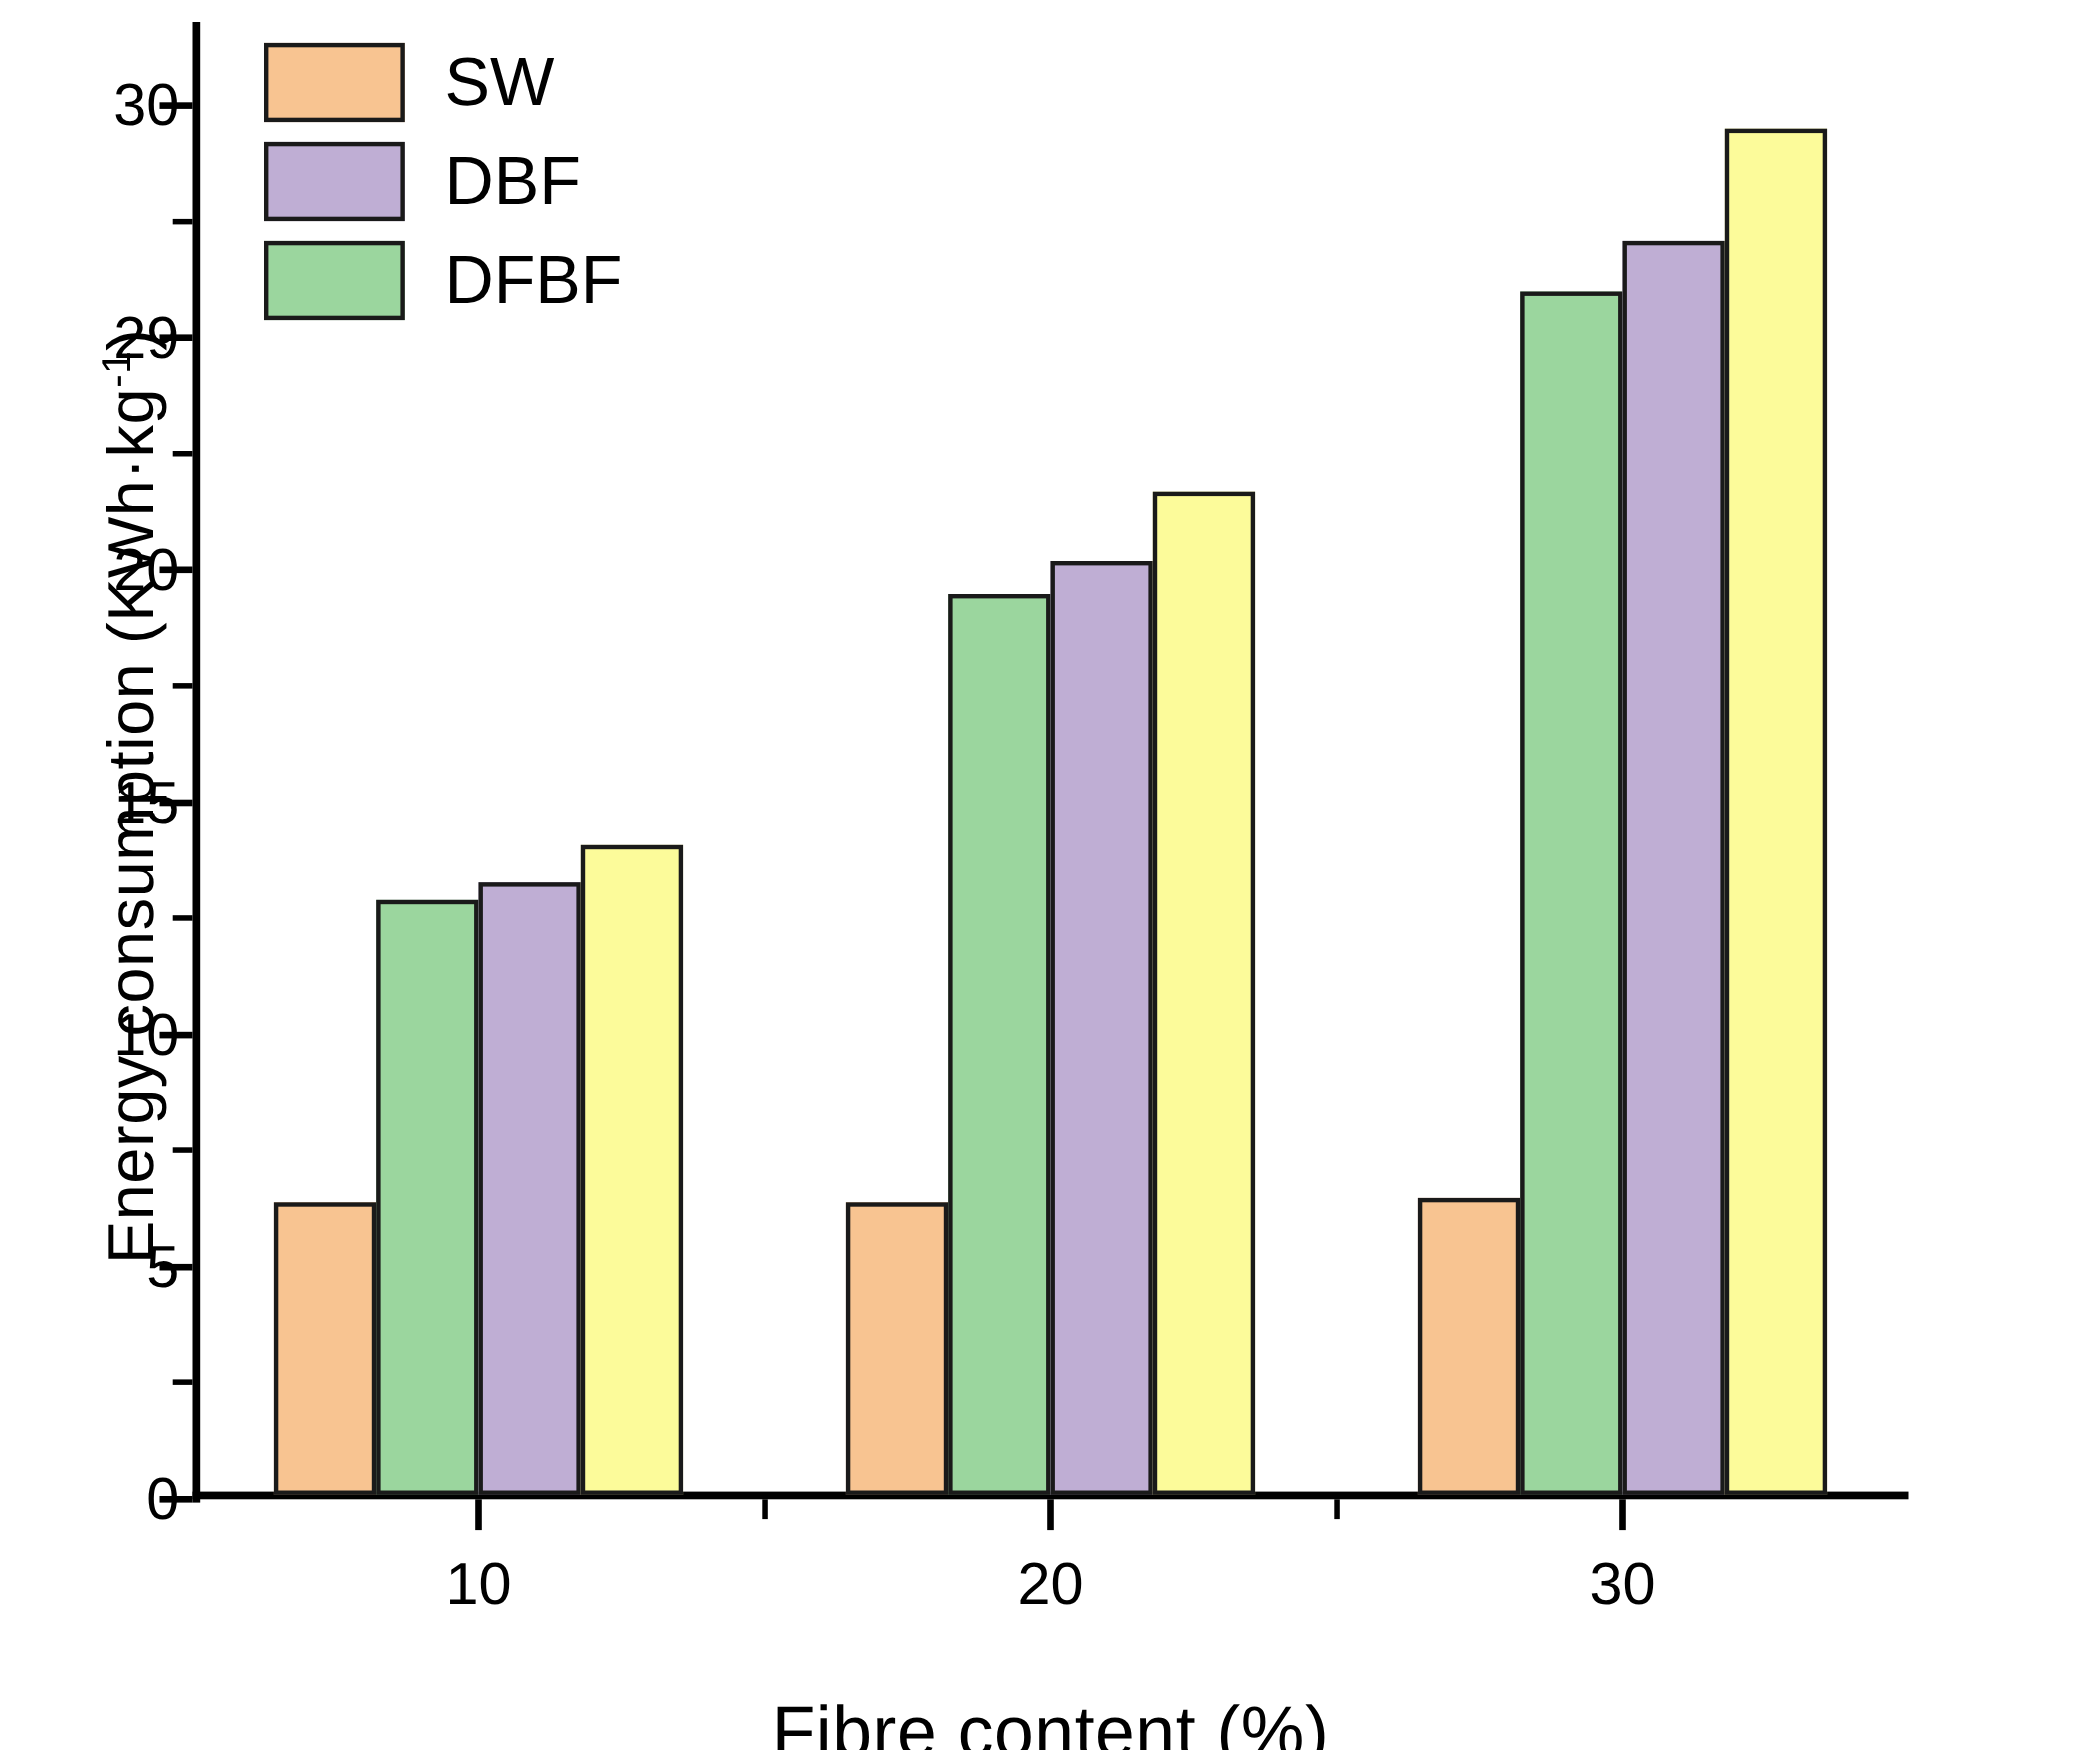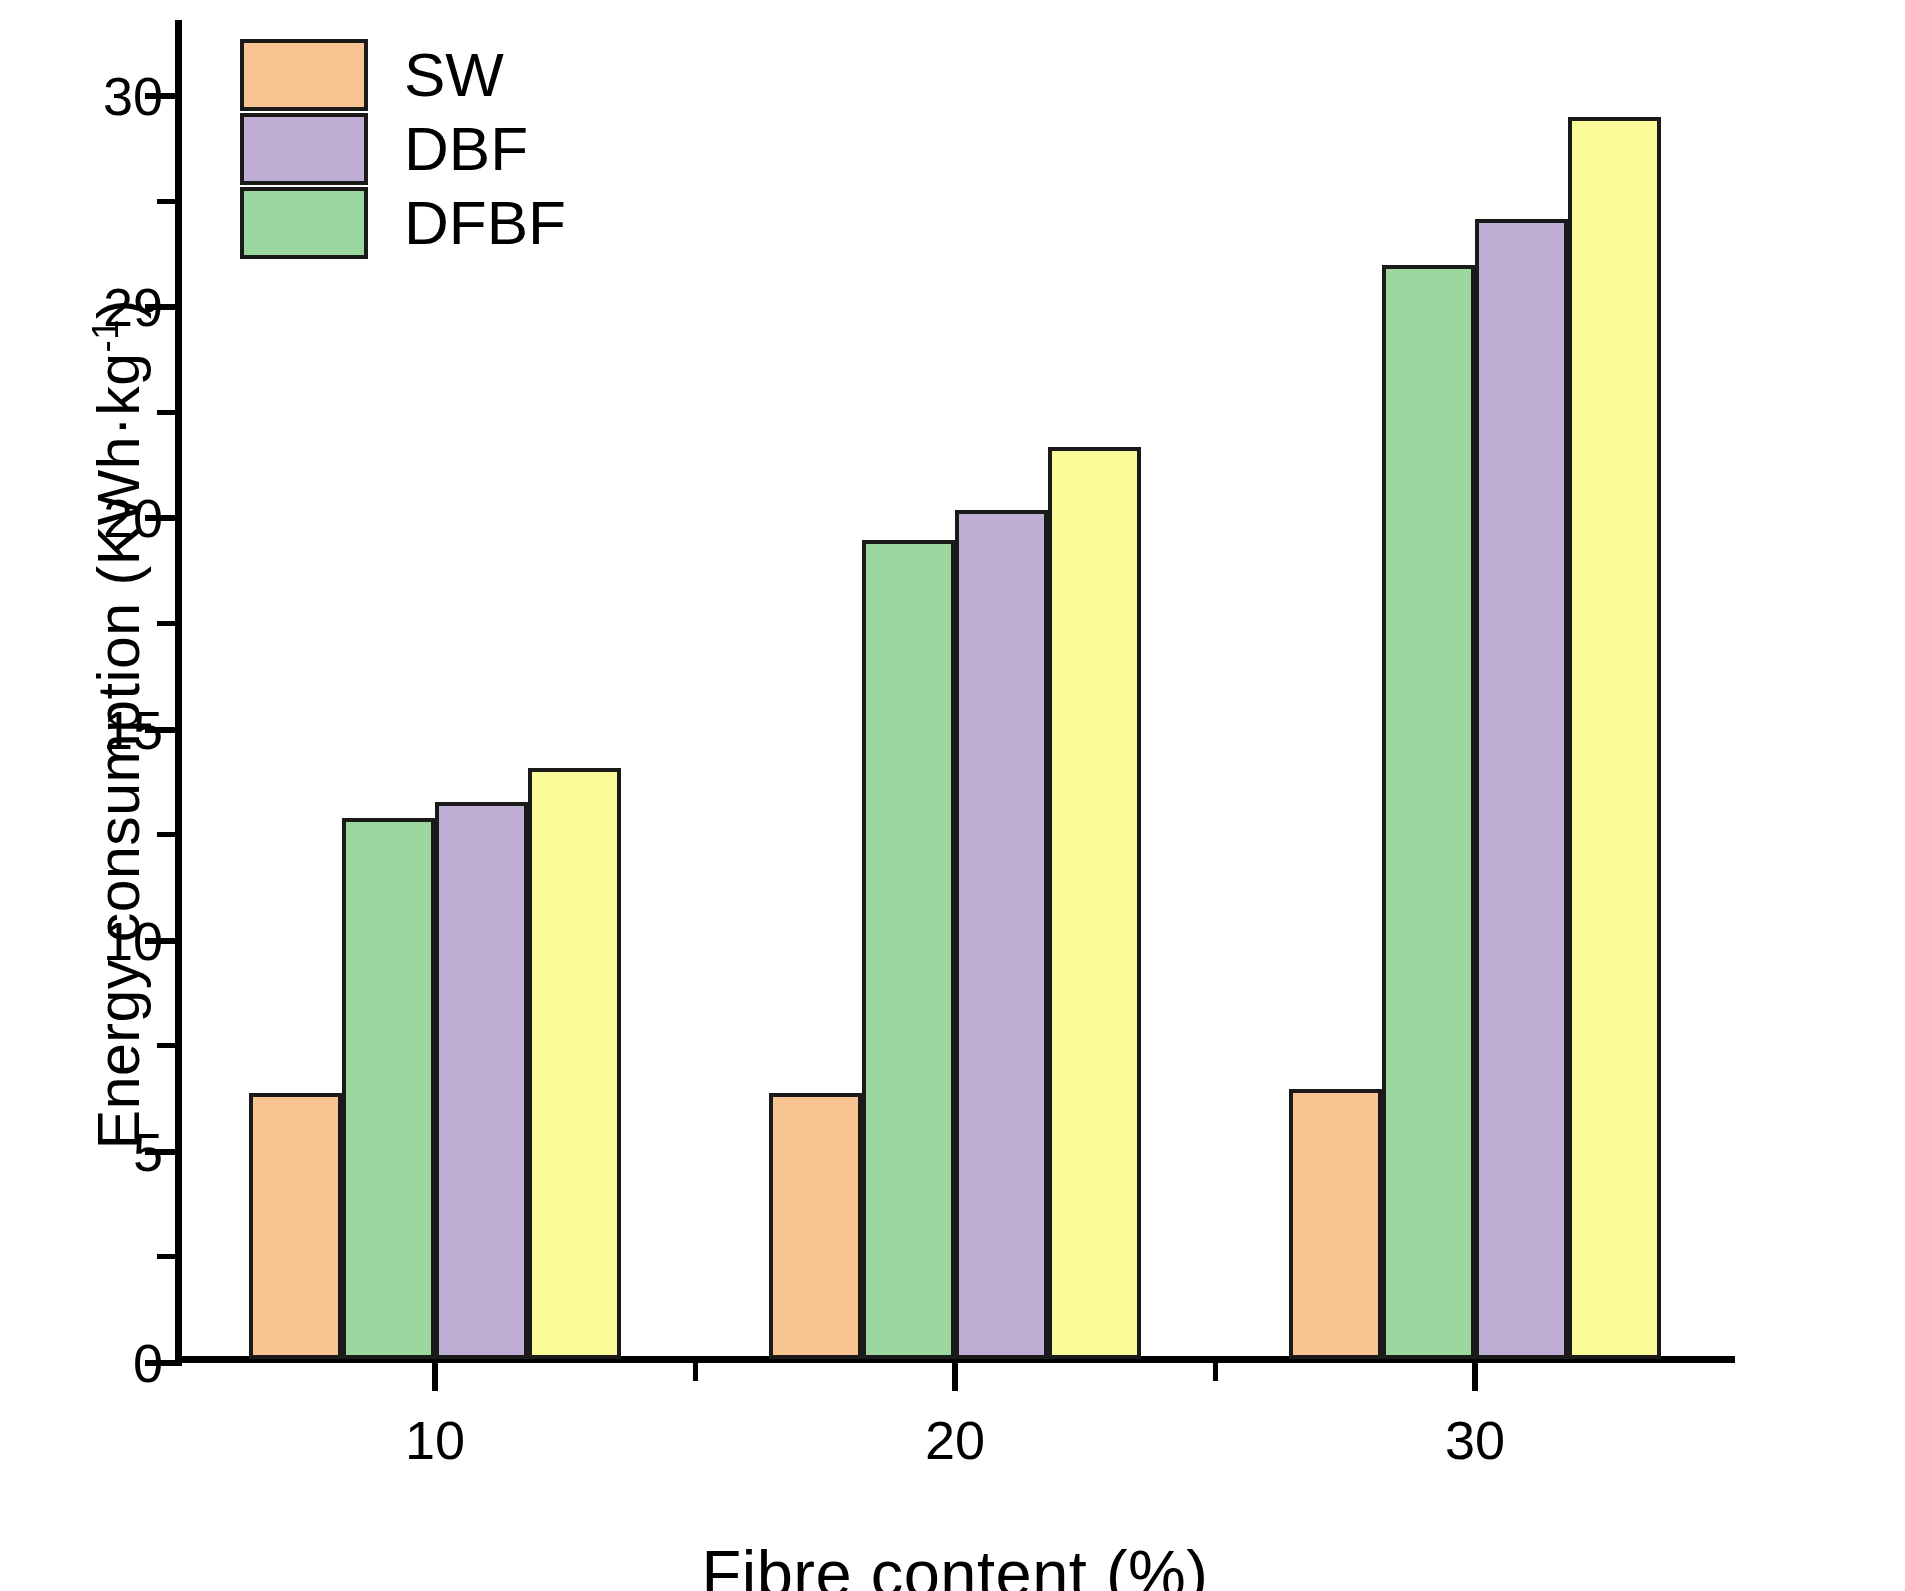--- a/index.html
+++ b/index.html
@@ -129,21 +129,21 @@
     box-sizing: border-box;
   }
 
   
   #legend {
     position: absolute;
     left: 240px;
     top: 38px;
     display: flex;
     flex-direction: column;
-    gap: 0;
+    gap: 16px;
   }
   .legend-row {
     display: flex;
     align-items: center;
     height: 74px;
   }
   .legend-swatch {
     width: 128px;
     height: 72px;
     border: 4px solid #1a1a1a;

